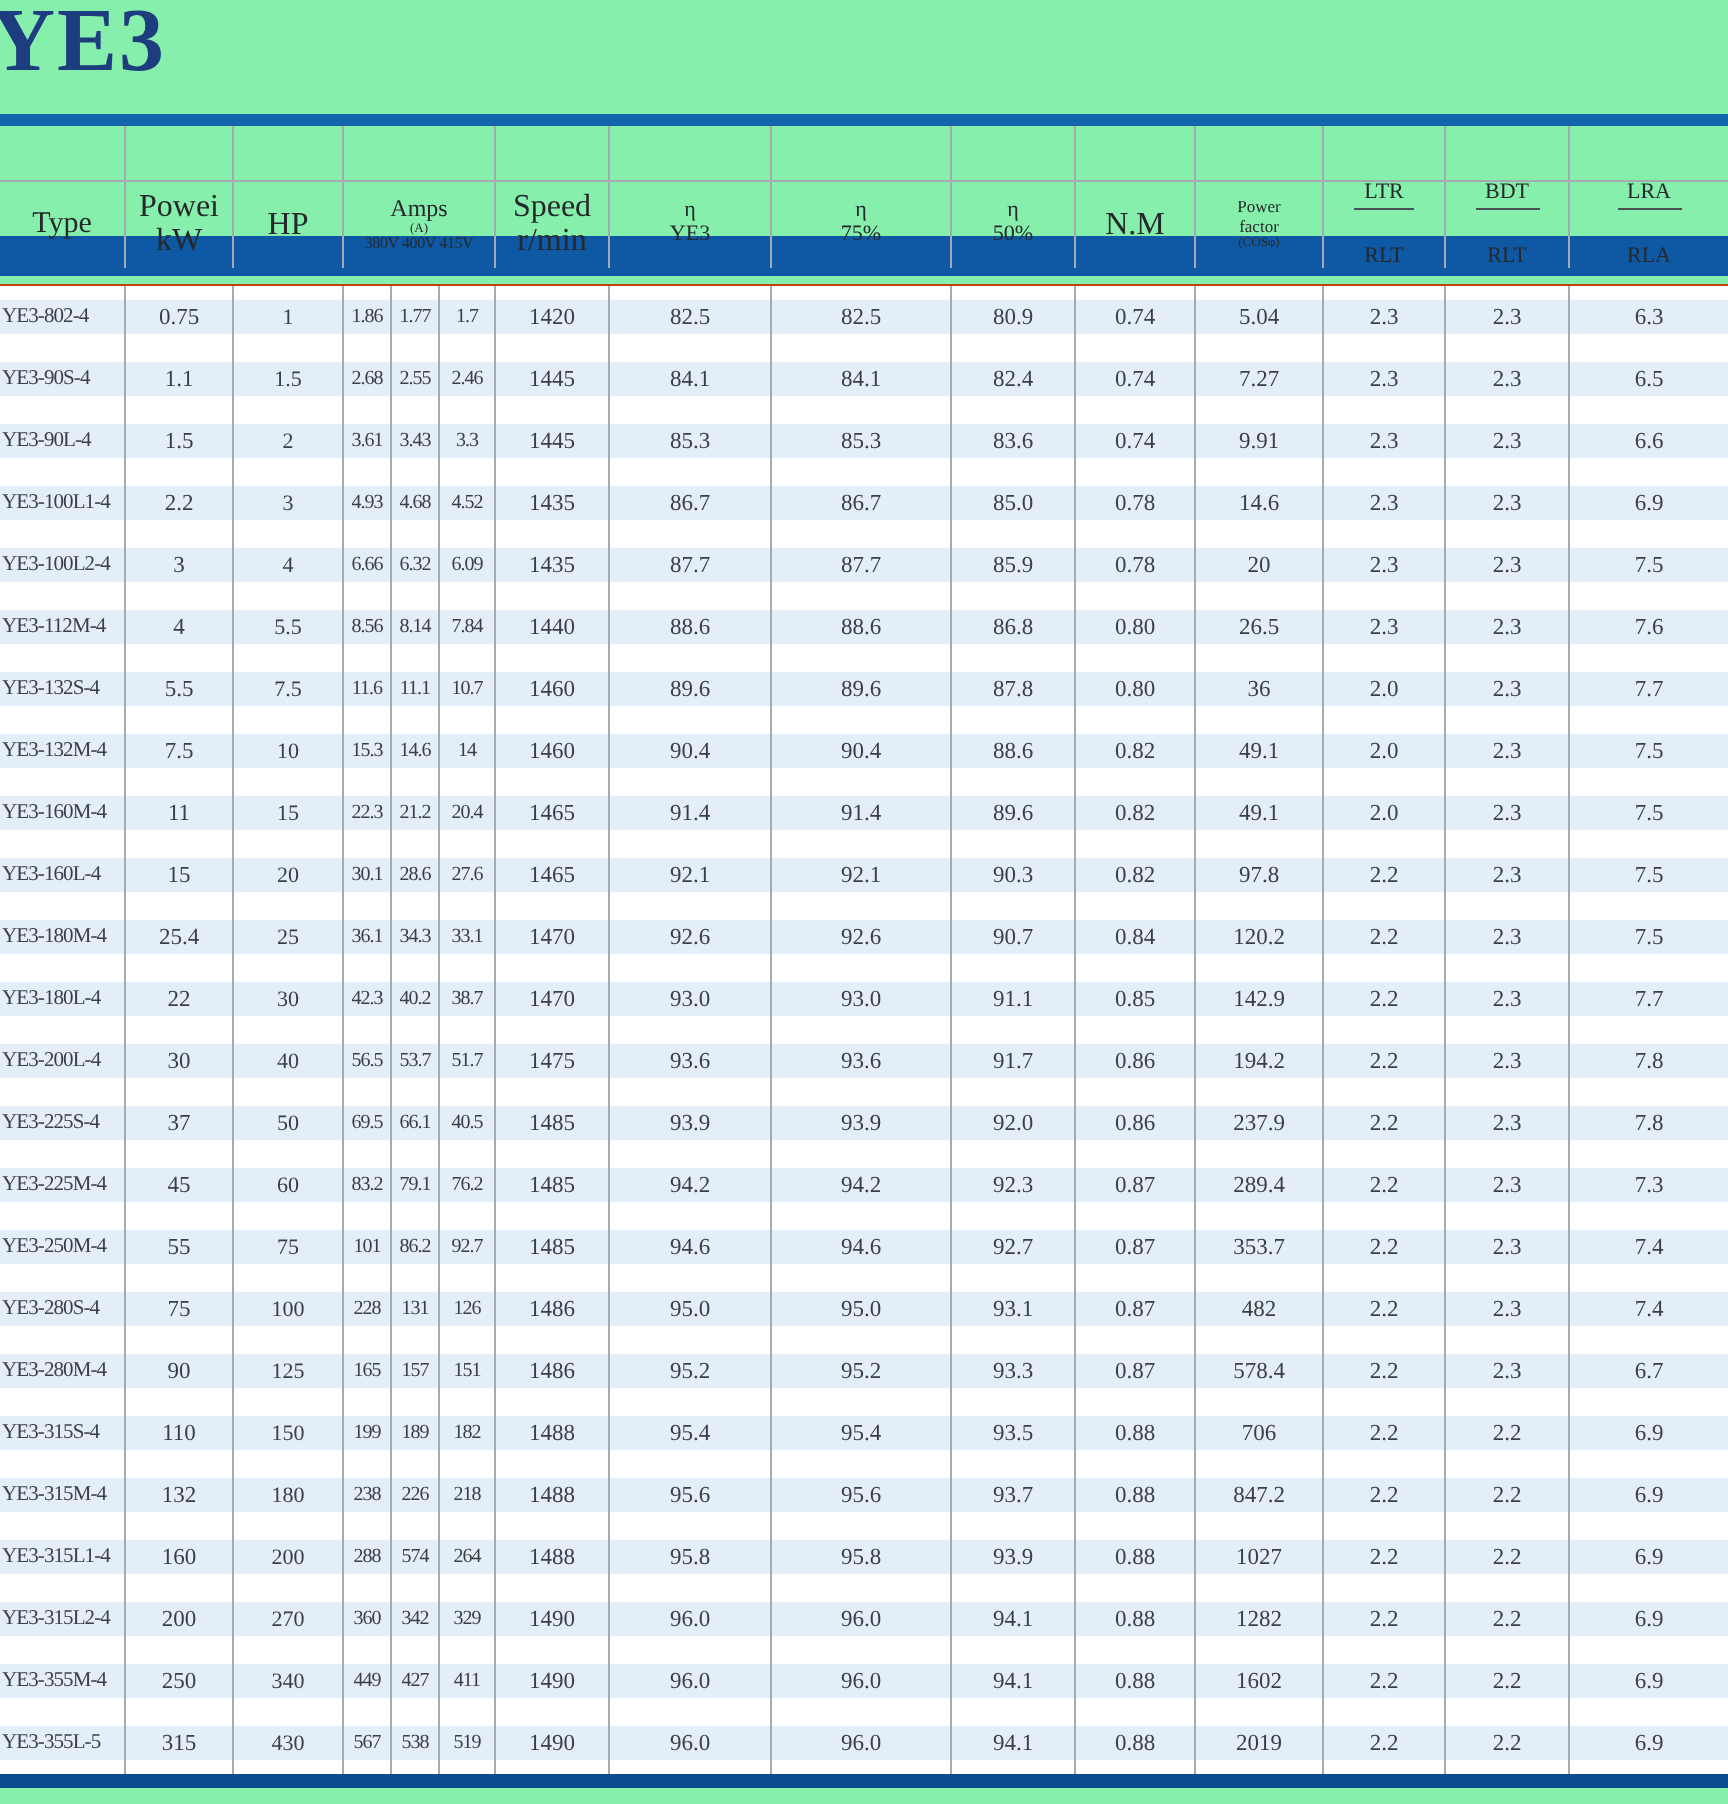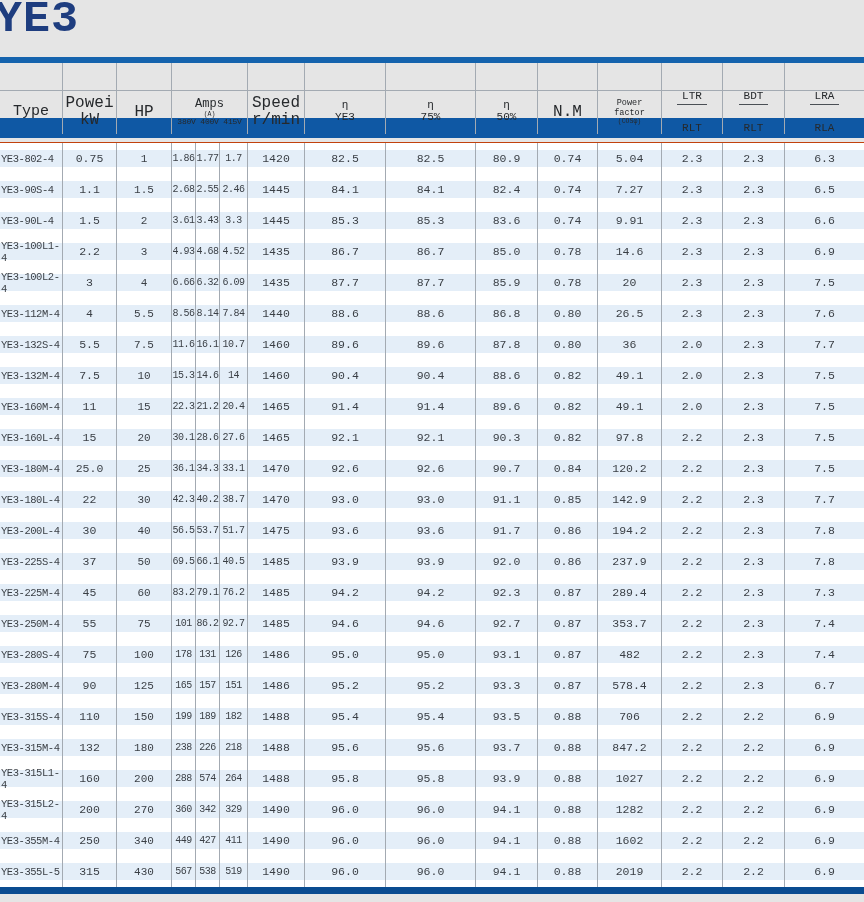--- a/index.html
+++ b/index.html
@@ -1,18 +1,18 @@
 <!DOCTYPE html>
 <html><head>
 <meta charset="utf-8">
 <style>
   html,body{margin:0;padding:0;background:#ffffff;}
   .page{
-    position:relative;width:864px;height:902px;overflow:hidden;background:#e5e5e5;
-    font-family:Liberation Mono, monospace;
+    position:relative;width:864px;height:902px;overflow:hidden;background:#86efac;
+    font-family:Liberation Serif, serif;
   }
   .title{
     position:absolute;top:-6px;left:-5px;margin:0;
     font-size:45px;font-weight:700;color:#1e3d7f;letter-spacing:1px;
   }
   .spec-table{position:absolute;top:57px;left:0;width:864px;}
   .rule-top{height:6px;background:#1463ad;}
   .thead{
     position:relative;display:grid;height:55px;
     grid-template-columns:63px 54px 55px 76px 57px 81px 90px 62px 60px 64px 61px 62px 79px;
@@ -238,21 +238,21 @@
     <div class="td">26.5</div>
     <div class="td">2.3</div>
     <div class="td">2.3</div>
     <div class="td">7.6</div>
   </div>
         <div class="tr">
     <div class="td td-type">YE3-132S-4</div>
     <div class="td">5.5</div>
     <div class="td td-hp">7.5</div>
     <div class="td td-amp">11.6</div>
-    <div class="td td-amp">16.1</div>
+    <div class="td td-amp">11.1</div>
     <div class="td td-amp">10.7</div>
     <div class="td">1460</div>
     <div class="td">89.6</div>
     <div class="td">89.6</div>
     <div class="td">87.8</div>
     <div class="td">0.80</div>
     <div class="td">36</div>
     <div class="td">2.0</div>
     <div class="td">2.3</div>
     <div class="td">7.7</div>
@@ -303,21 +303,21 @@
     <div class="td">92.1</div>
     <div class="td">90.3</div>
     <div class="td">0.82</div>
     <div class="td">97.8</div>
     <div class="td">2.2</div>
     <div class="td">2.3</div>
     <div class="td">7.5</div>
   </div>
         <div class="tr">
     <div class="td td-type">YE3-180M-4</div>
-    <div class="td">25.0</div>
+    <div class="td">25.4</div>
     <div class="td td-hp">25</div>
     <div class="td td-amp">36.1</div>
     <div class="td td-amp">34.3</div>
     <div class="td td-amp">33.1</div>
     <div class="td">1470</div>
     <div class="td">92.6</div>
     <div class="td">92.6</div>
     <div class="td">90.7</div>
     <div class="td">0.84</div>
     <div class="td">120.2</div>
@@ -407,21 +407,21 @@
     <div class="td">0.87</div>
     <div class="td">353.7</div>
     <div class="td">2.2</div>
     <div class="td">2.3</div>
     <div class="td">7.4</div>
   </div>
         <div class="tr">
     <div class="td td-type">YE3-280S-4</div>
     <div class="td">75</div>
     <div class="td td-hp">100</div>
-    <div class="td td-amp">178</div>
+    <div class="td td-amp">228</div>
     <div class="td td-amp">131</div>
     <div class="td td-amp">126</div>
     <div class="td">1486</div>
     <div class="td">95.0</div>
     <div class="td">95.0</div>
     <div class="td">93.1</div>
     <div class="td">0.87</div>
     <div class="td">482</div>
     <div class="td">2.2</div>
     <div class="td">2.3</div>

